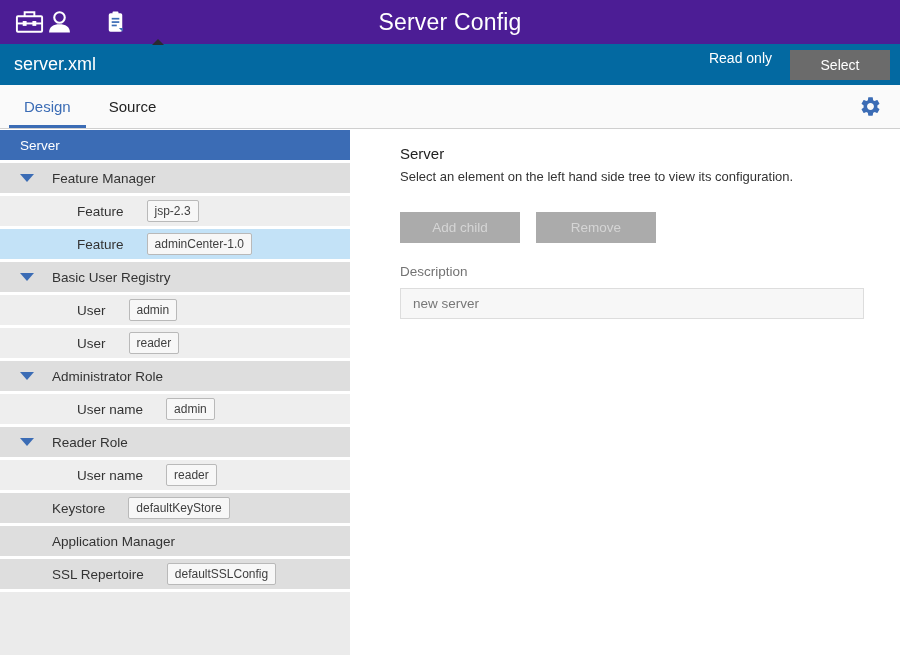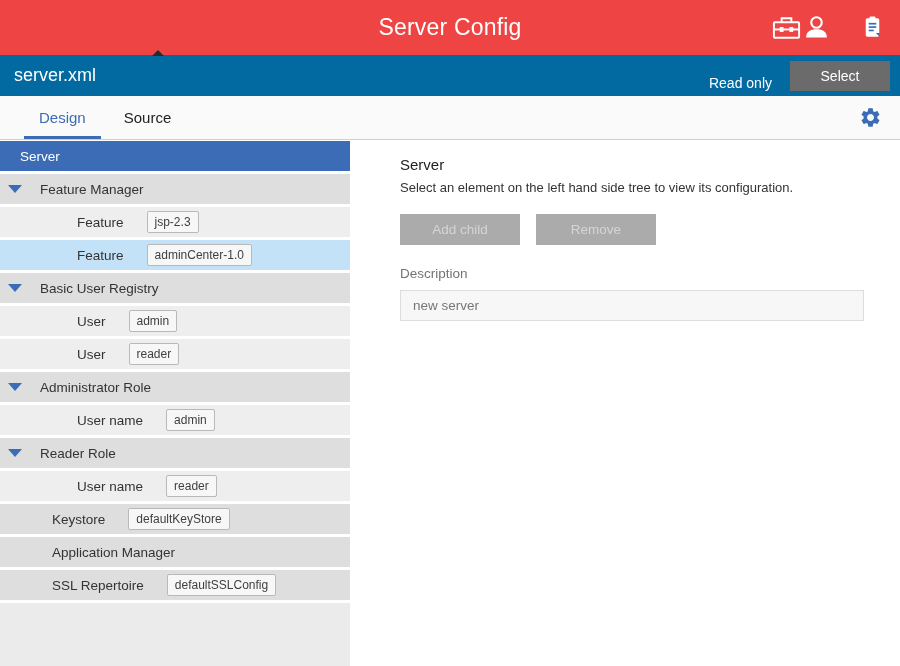--- a/index.html
+++ b/index.html
@@ -1,22 +1,22 @@
 <!DOCTYPE html>
 <html><head>
 <meta charset="utf-8">
 <style>
   * { box-sizing: border-box; margin: 0; padding: 0; }
   html, body { width: 900px; height: 666px; overflow: hidden; }
   body { font-family: "Liberation Sans", sans-serif; background: #ffffff; }
 
   
   .app-header {
-    position: relative; height: 55px; background: #ef4444;
-    display: flex; align-items: center; justify-content: flex-end;
+    position: relative; height: 44px; background: #4c1d95;
+    display: flex; align-items: center; justify-content: flex-start;
     padding: 0 14px;
   }
   .app-title {
     position: absolute; left: 50%; transform: translateX(-50%);
     color: #ffffff; font-size: 23px; font-weight: 400; letter-spacing: .2px;
     white-space: nowrap;
   }
   .icon-btn { background: none; border: none; cursor: pointer; display: flex; align-items: center; padding: 0; }
   .header-right { display: flex; align-items: center; gap: 28px; }
 
@@ -26,51 +26,51 @@
     display: flex; align-items: center; justify-content: space-between;
     padding: 0 10px 0 14px;
   }
   .file-bar .notch {
     position: absolute; top: -5px; left: 152px;
     width: 0; height: 0;
     border-left: 6px solid transparent; border-right: 6px solid transparent;
     border-bottom: 6px solid #282b2f;
   }
   .filename { color: #ffffff; font-size: 18px; font-weight: 500; }
-  .file-bar-right { display: flex; align-items: flex-end; }
+  .file-bar-right { display: flex; align-items: flex-start; }
   .readonly-label { color: #ffffff; font-size: 14px; margin-right: 18px; }
   .close-btn {
     width: 100px; height: 30px; background: #6b6b6b; color: #ffffff;
     border: none; font-size: 14px; font-family: inherit; cursor: pointer;
   }
 
   
   .tab-bar {
     height: 44px; background: #fafafa; border-bottom: 1px solid #cfcfcf;
-    display: flex; align-items: stretch; padding-left: 24px;
+    display: flex; align-items: stretch; padding-left: 9px;
   }
   .tab {
     padding: 13px 15px 0 15px; font-size: 15px; color: #222222;
     border-bottom: 3px solid transparent; cursor: pointer; margin-right: 8px;
   }
   .tab.active { color: #3b6cb5; border-bottom-color: #3b6cb5; }
   .tab-bar .gear-wrap { margin-left: auto; margin-right: 18px; align-self: center; }
 
   
   .content { display: flex; height: 526px; gap: 30px; }
   .sidebar {
     width: 350px; background: #ffffff; padding-top: 1px;
     display: flex; flex-direction: column; flex-shrink: 0;
   }
   .tree-row {
     height: 30px; margin-bottom: 3px; display: flex; align-items: center;
     font-size: 13.5px; color: #333333; cursor: pointer; flex-shrink: 0;
   }
   .tree-row.root  { background: #3b6cb5; color: #ffffff; padding-left: 20px; }
-  .tree-row.parent{ background: #dedede; padding-left: 8px; }
+  .tree-row.parent{ background: #dedede; padding-left: 20px; }
   .tree-row.top   { background: #dedede; padding-left: 52px; }
   .tree-row.child { background: #eeeeee; padding-left: 77px; }
   .tree-row.selected { background: #c3e2f7; }
   .expander {
     width: 0; height: 0;
     border-left: 7px solid transparent; border-right: 7px solid transparent;
     border-top: 8px solid #3b6cb5;
     margin-right: 18px; flex-shrink: 0; cursor: pointer;
   }
   .badge {
@@ -80,21 +80,21 @@
   }
   .tree-filler { flex: 1; background: #ebebeb; }
 
   
   .detail { flex: 1; padding: 16px 20px 0 20px; background: #ffffff; }
   .detail-title { font-size: 15px; font-weight: 500; color: #222222; margin-bottom: 7px; }
   .detail-subtitle { font-size: 13px; color: #333333; margin-bottom: 19px; }
   .btn-row { display: flex; gap: 16px; margin-bottom: 21px; }
   .gray-btn {
     width: 120px; height: 31px; background: #ababab; color: #d5d5d5;
-    border: none; font-size: 13.5px; font-family: inherit;
+    border: none; font-size: 13.5px; font-family: inherit; margin-top: 9px;
   }
   .field-label { display: block; font-size: 13.5px; color: #737373; margin-bottom: 9px; }
   .text-input {
     width: 464px; height: 31px; background: #f7f7f7; border: 1px solid #dddddd;
     color: #777777; font-size: 13.5px; font-family: inherit; padding: 0 12px;
     outline: none;
   }
 
   svg { display: block; }
 </style>

